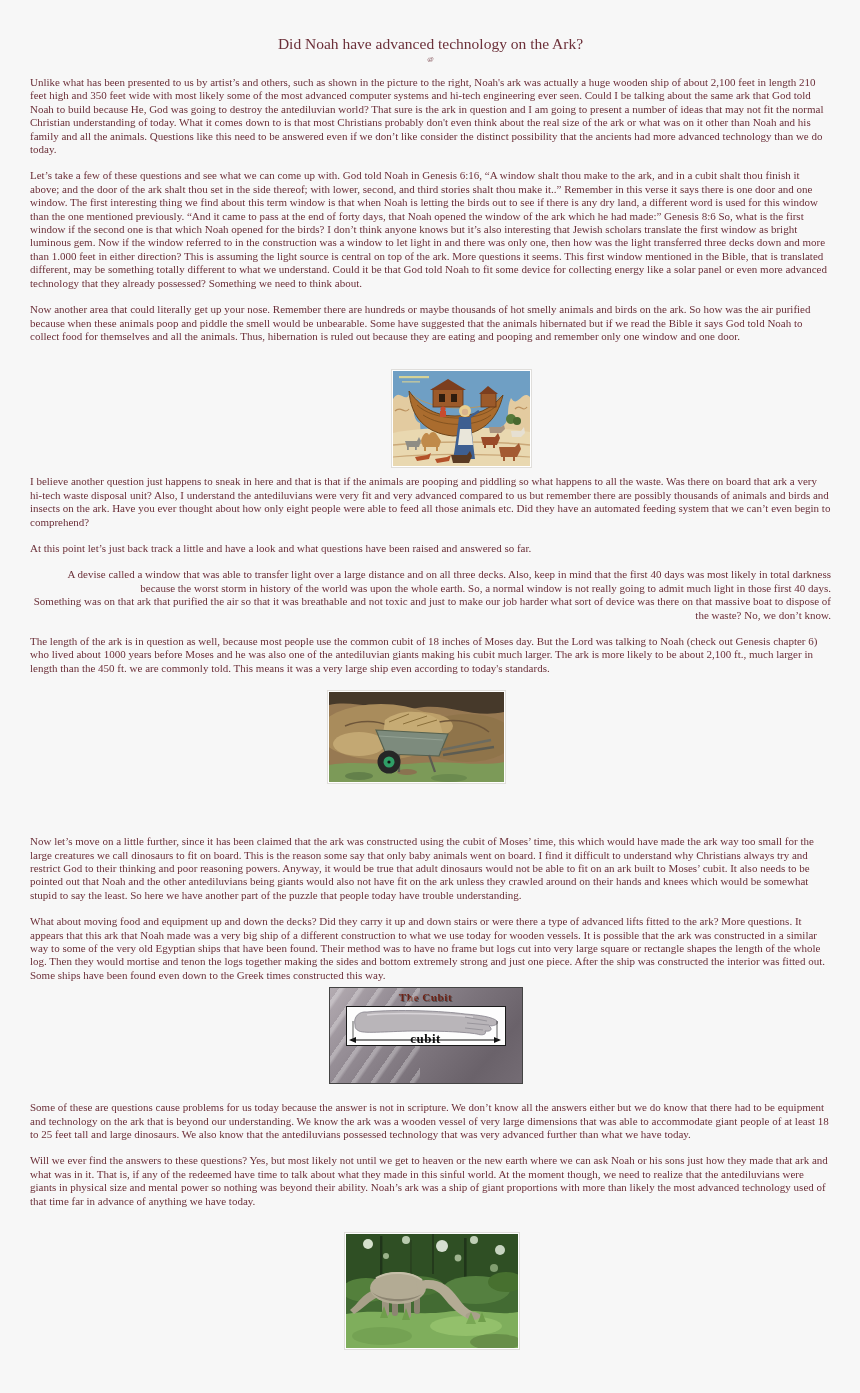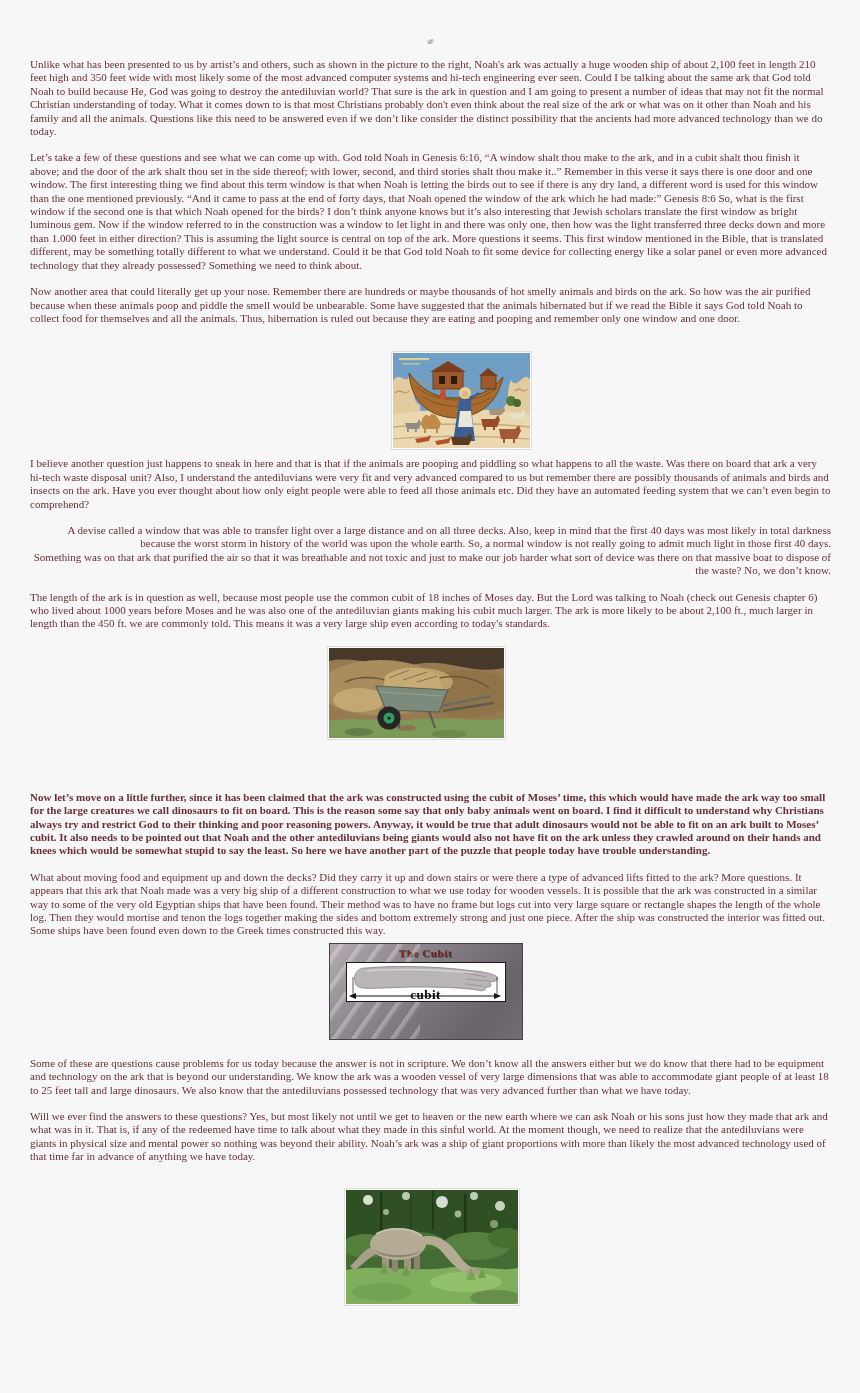--- a/index.html
+++ b/index.html
@@ -21,21 +21,21 @@
   p.first{}
   .prewrap{white-space:pre-line;text-align:right;}
   b{font-weight:normal;}
   .img-row{text-align:center;}
   .img-frame{display:inline-block;line-height:0;border:1px solid #e0dedb;background:#fff;padding:1px;}
   .row-ark{margin-top:26px;transform:translateX(31px);}
   .row-barrow{margin-top:15px;transform:translateX(-14px);}
   .row-cubit{margin-top:5px;transform:translateX(-5px);}
   .row-dino{margin-top:24px;transform:translateX(1px);}
   p.after-ark{margin-top:5px;}
-  p.after-barrow{margin-top:49px;font-weight:bold;}
+  p.after-barrow{margin-top:49px;}
   p.after-cubit{}
 
   
   .cubit{
     width:192px;height:95px;position:relative;display:inline-block;text-align:left;
     background:linear-gradient(130deg,#b4acb2 0%,#968e96 25%,#7c747c 55%,#6a626a 80%,#746c74 100%);
     border:1px solid #444;line-height:normal;overflow:hidden;
   }
   .cubit:before{
     content:"";position:absolute;left:-30px;top:0;width:120px;height:95px;
@@ -57,20 +57,21 @@
   .cubit-caption{
     margin:4px 0 0 16px;font-size:8.3px;line-height:9.6px;font-weight:bold;
     color:#f0eef1;letter-spacing:0.45px;position:relative;
   }
 </style>
 </head>
 <body>
 
 <div class="page">
 
+  <h1 class="title">Did Noah have advanced technology on the Ark?</h1>
   <div class="at">@</div>
 
   <p class="first">Unlike what has been presented to us by artist’s and others, such as shown in the picture to the right, Noah's ark was actually a huge wooden ship of about 2,100 feet in length 210 feet high and 350 feet wide with most likely some of the most advanced computer systems and hi-tech engineering ever seen. Could I be talking about the same ark that God told Noah to build because He, God was going to destroy the antediluvian world? That sure is the ark in question and I am going to present a number of ideas that may not fit the normal Christian understanding of today. What it comes down to is that most Christians probably don't even think about the real size of the ark or what was on it other than Noah and his family and all the animals. Questions like this need to be answered even if we don’t like consider the distinct possibility that the ancients had more advanced technology than we do today.</p>
 
   <p><span>Let’s take a few of these questions and see what we can come up with. God told Noah in Genesis 6:16, “A </span><b>window</b><span> shalt thou make to the ark, and in a cubit shalt thou finish it above; and the door of the ark shalt thou set in the side thereof; with lower, second, and third stories shalt thou make it..” Remember in this verse it says there is one door and one window. The first interesting thing we find about this term window is that when Noah is letting the birds out to see if there is any dry land, a different word is used for this window than the one mentioned previously. “And it came to pass at the end of forty days, that Noah opened the </span><b>window</b><span> of the ark which he had made:” Genesis 8:6 So, what is the first window if the second one is that which Noah opened for the birds? I don’t think anyone knows but it’s also interesting that Jewish scholars translate the first window as bright luminous gem. Now if the window referred to in the construction was a window to let light in and there was only one, then how was the light transferred three decks down and more than 1.000 feet in either direction? This is assuming the light source is central on top of the ark. More questions it seems. This first window mentioned in the Bible, that is translated different, may be something totally different to what we understand. Could it be that God told Noah to fit some device for collecting energy like a solar panel or even more advanced technology that they already possessed? Something we need to think about.</span></p>
 
   <p>Now another area that could literally get up your nose. Remember there are hundreds or maybe thousands of hot smelly animals and birds on the ark. So how was the air purified because when these animals poop and piddle the smell would be unbearable. Some have suggested that the animals hibernated but if we read the Bible it says God told Noah to collect food for themselves and all the animals. Thus, hibernation is ruled out because they are eating and pooping and remember only one window and one door.</p>
 
   <div class="img-row row-ark">
     <span class="img-frame">
@@ -135,20 +136,21 @@
         <path d="M118,60 L128,60 L131,56 L132,62 L128,66 L119,66 Z" fill="#e6e0d2"></path>
 
         <circle cx="118" cy="48" r="5" fill="#55793a"></circle>
           <circle cx="124" cy="50" r="4" fill="#48682f"></circle>
       </svg>
     </span>
   </div>
 
   <p class="after-ark">I believe another question just happens to sneak in here and that is that if the animals are pooping and piddling so what happens to all the waste. Was there on board that ark a very hi-tech waste disposal unit? Also, I understand the antediluvians were very fit and very advanced compared to us but remember there are possibly thousands of animals and birds and insects on the ark. Have you ever thought about how only eight people were able to feed all those animals etc. Did they have an automated feeding system that we can’t even begin to comprehend?</p>
 
+  <p>At this point let’s just back track a little and have a look and what questions have been raised and answered so far.</p>
 
   <p class="prewrap">A devise called a window that was able to transfer light over a large distance and on all three decks. Also, keep in mind that the first 40 days was most likely in total darkness because the worst storm in history of the world was upon the whole earth. So, a normal window is not really going to admit much light in those first 40 days.
 Something was on that ark that purified the air so that it was breathable and not toxic and just to make our job harder what sort of device was there on that massive boat to dispose of the waste? No, we don’t know.</p>
 
   <p>The length of the ark is in question as well, because most people use the common cubit of 18 inches of Moses day. But the Lord was talking to Noah (check out Genesis chapter 6) who lived about 1000 years before Moses and he was also one of the antediluvian giants making his cubit much larger. The ark is more likely to be about 2,100 ft., much larger in length than the 450 ft. we are commonly told. This means it was a very large ship even according to today's standards.</p>
 
   <div class="img-row row-barrow">
     <span class="img-frame">
       <svg width="175" height="90" viewBox="0 0 175 90">
         <rect width="175" height="90" fill="#977952"></rect>

